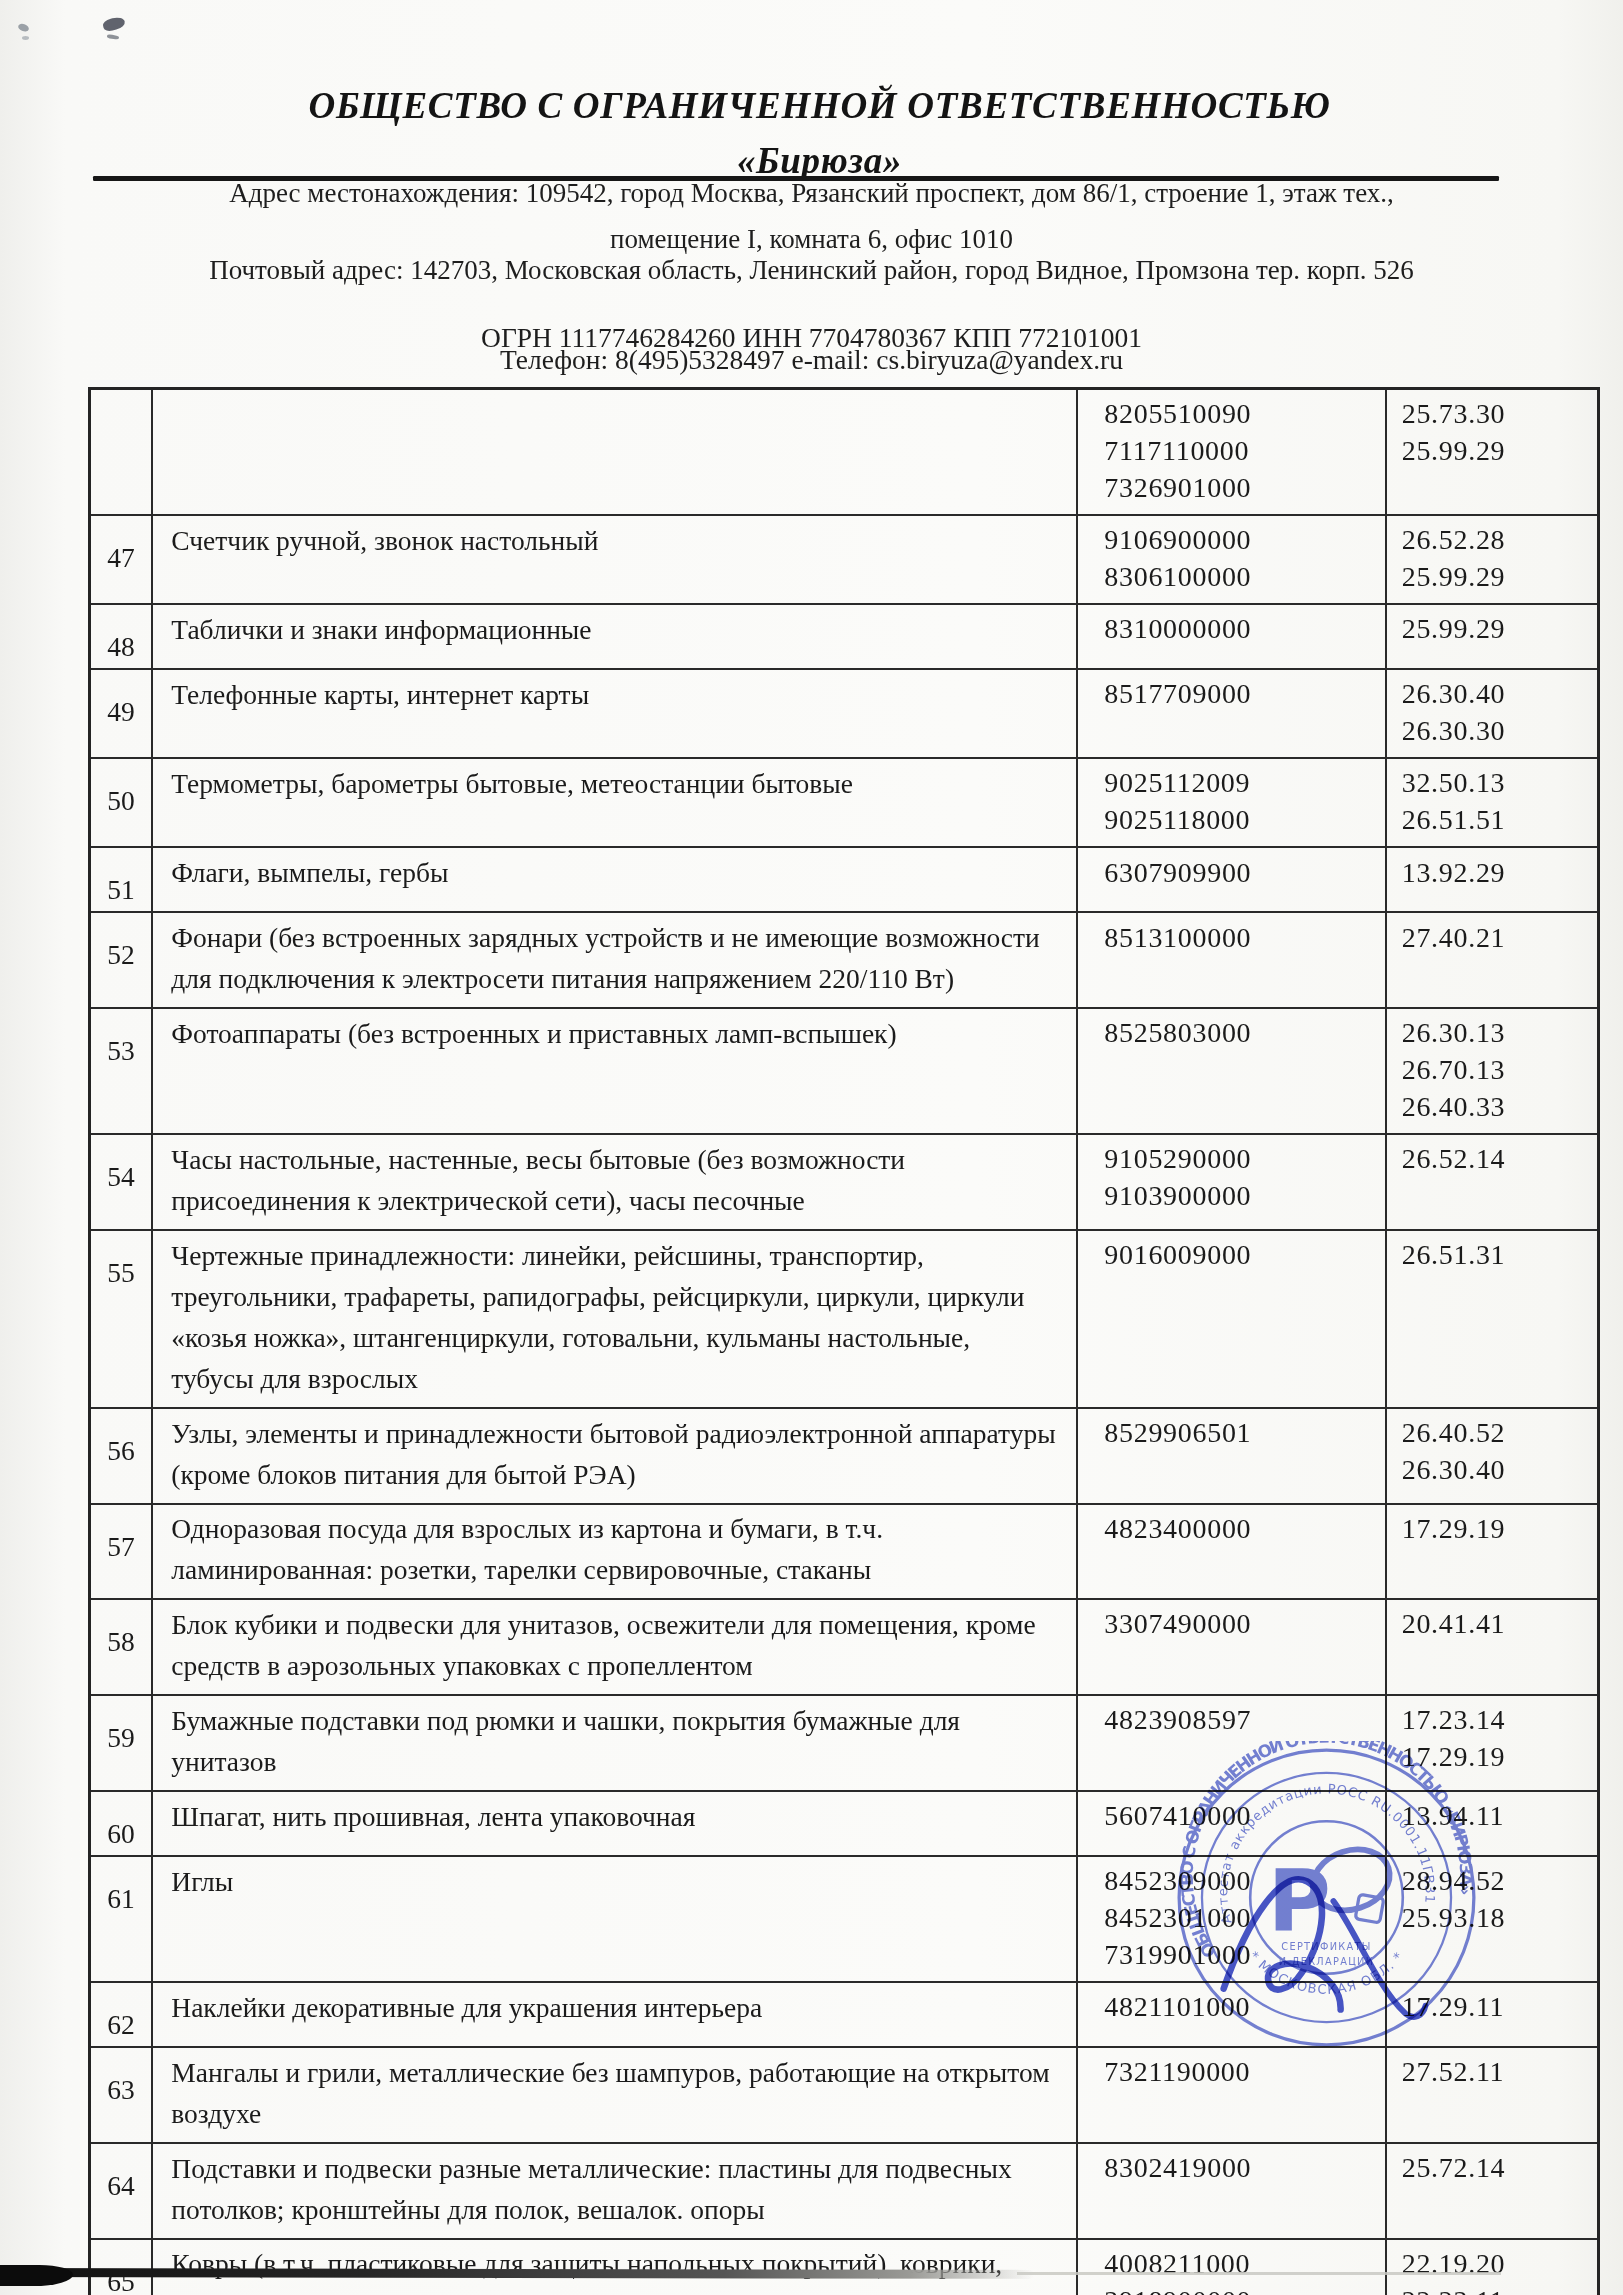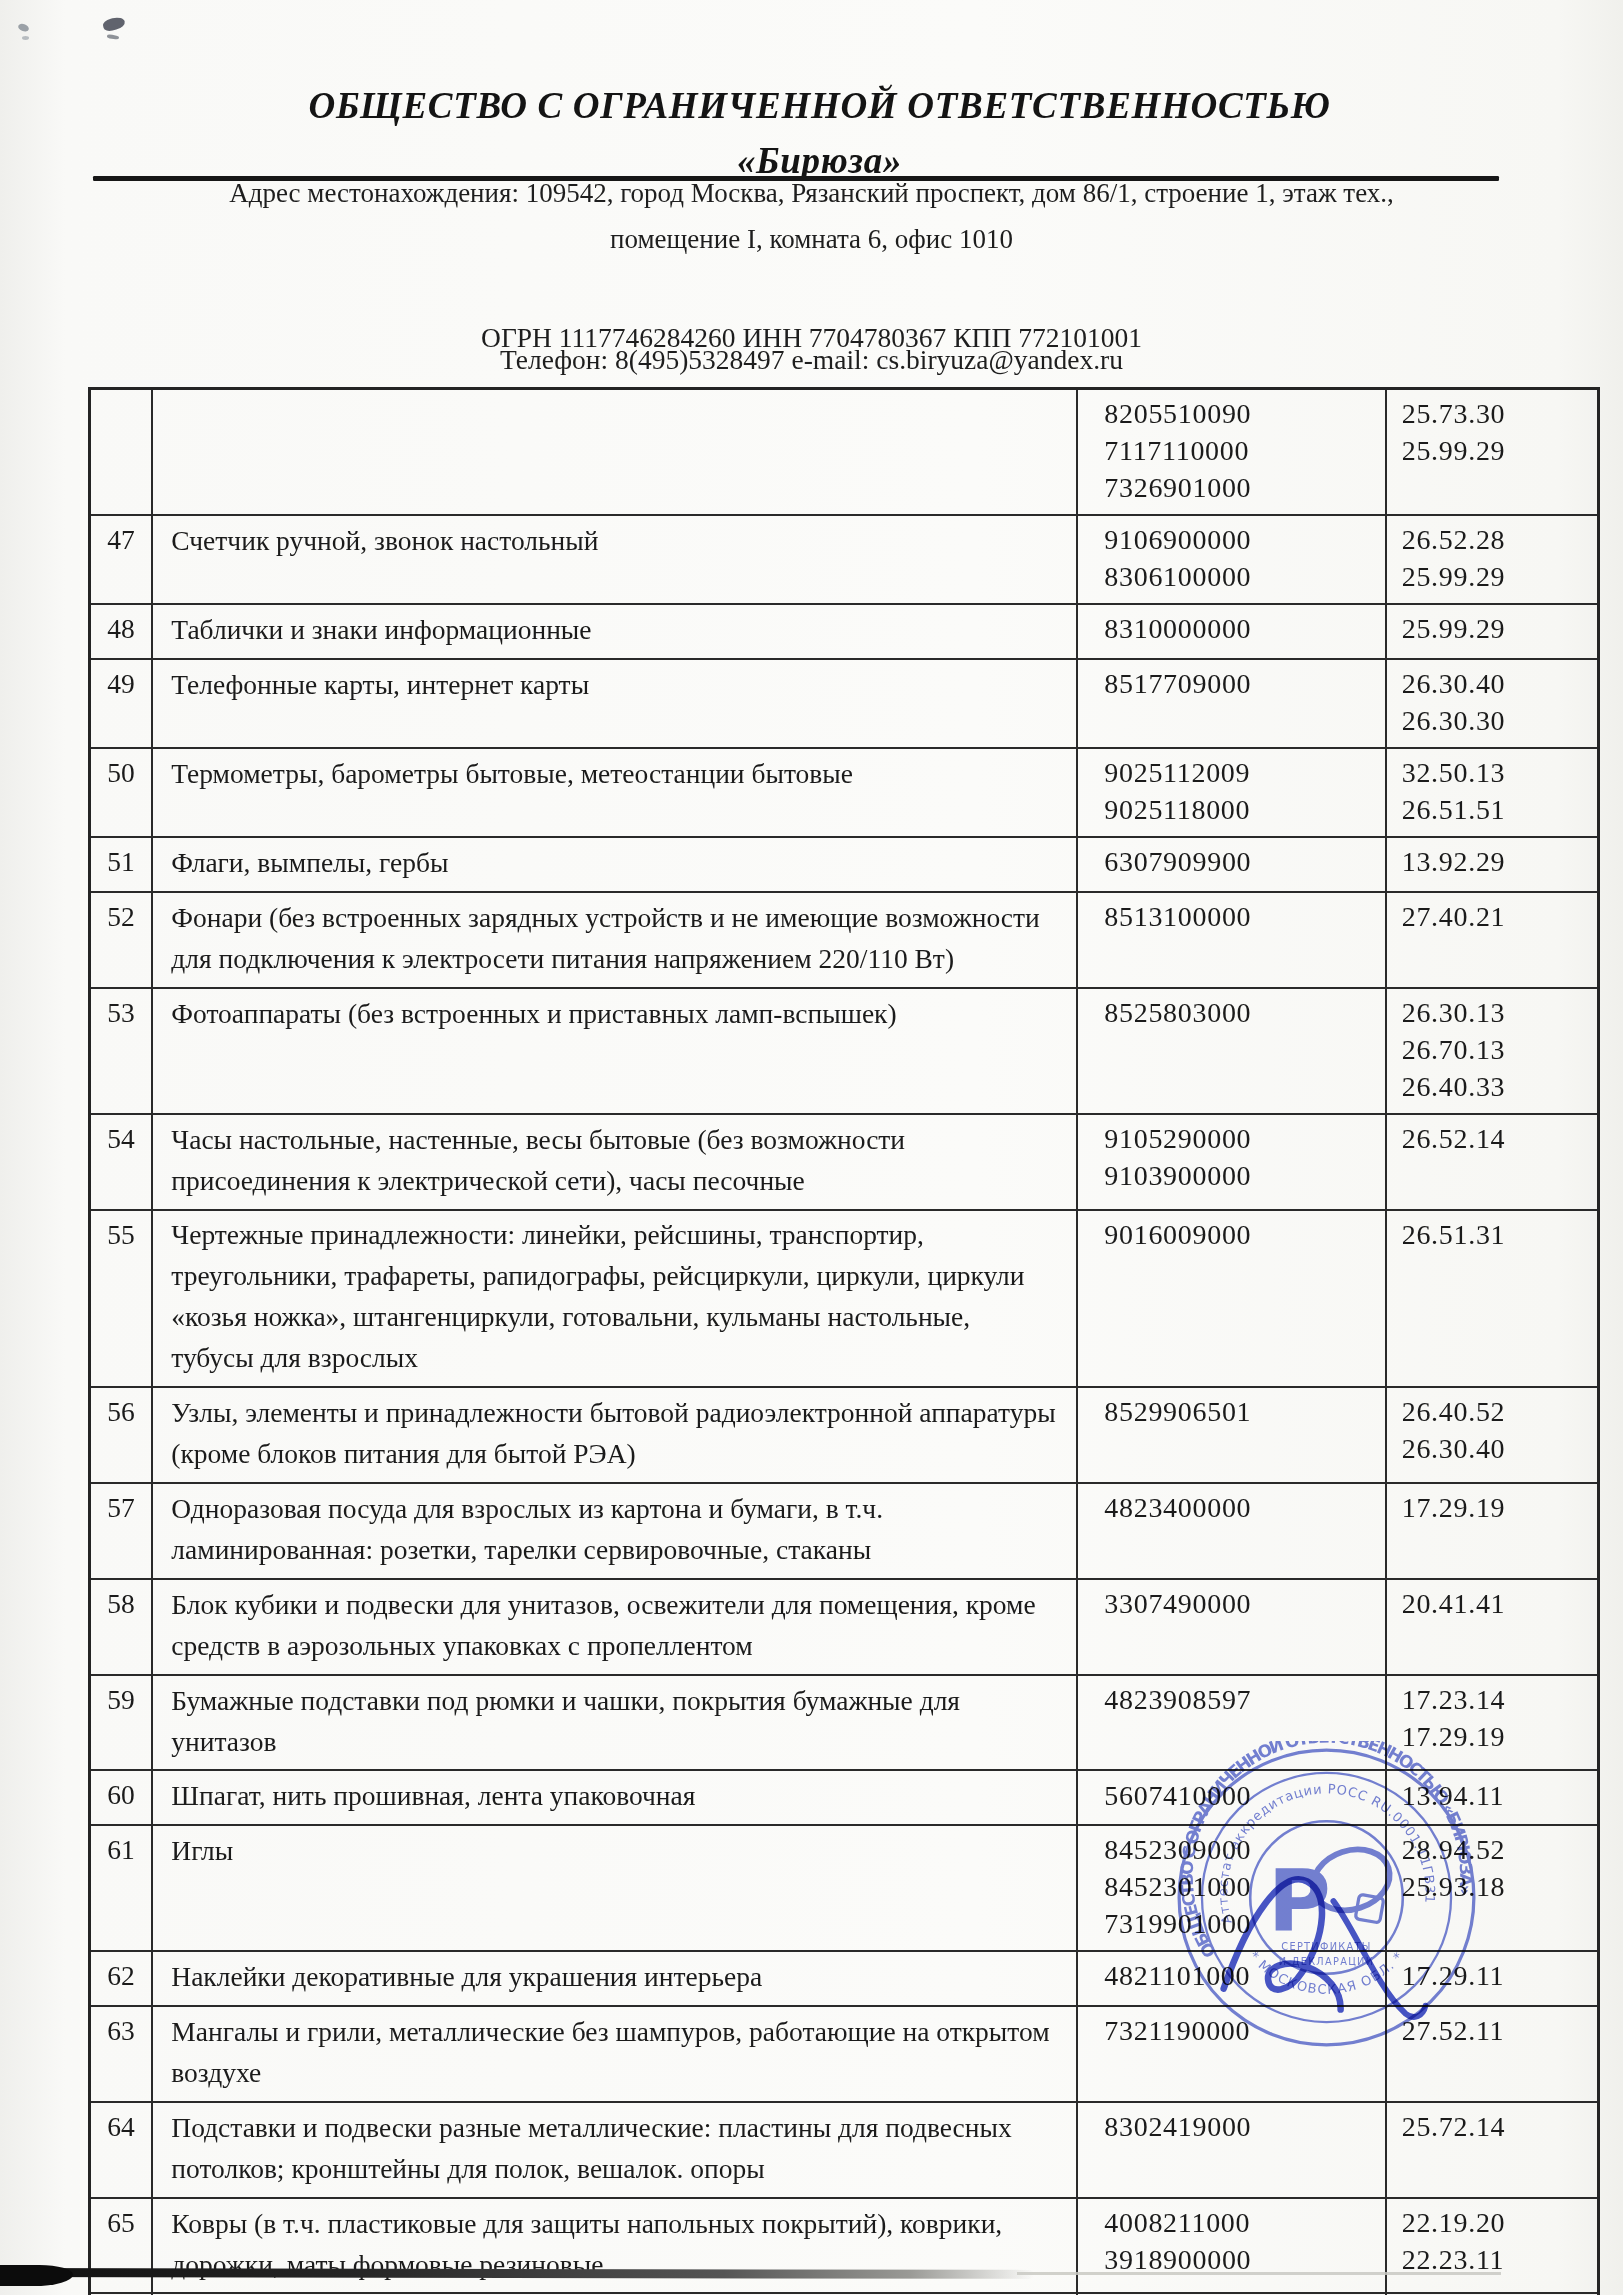--- a/index.html
+++ b/index.html
@@ -38,21 +38,21 @@
     border:3.3px solid #242424;
   }
   table.goods tr{border-top:2.6px solid #2a2a2a;}
   table.goods td{
     border-left:2px solid #2a2a2a;
     vertical-align:top;
     overflow:hidden;
   }
   td.c-num{
     width:58px;text-align:center;
-    font-size:27.5px;line-height:41px;padding-top:3px;
+    font-size:27.5px;line-height:41px;padding-top:21px;
   }
   td.c-desc{
     width:888px;
     font-size:27.5px;line-height:41px;
     padding:3.9px 17px 7.9px 18.3px;
   }
   td.c-code{
     width:281px;
     font-size:28px;line-height:37px;letter-spacing:0.7px;
     padding:5.2px 0 7.9px 26px;
@@ -99,20 +99,21 @@
   <div class="abs mark m2"></div>
   <div class="abs m3 abs"></div>
   <div class="abs m4 abs"></div>
 
   <div class="abs title">ОБЩЕСТВО С ОГРАНИЧЕННОЙ ОТВЕТСТВЕННОСТЬЮ</div>
   <div class="abs title orgname">«Бирюза»</div>
   <div class="abs rule"></div>
 
   <div class="abs hline addr1">Адрес местонахождения: 109542, город Москва, Рязанский проспект, дом 86/1, строение 1, этаж тех.,</div>
   <div class="abs hline addr2">помещение I, комната 6, офис 1010</div>
+  <div class="abs hline addr3">Почтовый адрес: 142703, Московская область, Ленинский район, город Видное, Промзона тер. корп. 526</div>
   <div class="abs hline ogrn">ОГРН 1117746284260 ИНН 7704780367 КПП 772101001</div>
   <div class="abs hline phone">Телефон: 8(495)5328497 e-mail: cs.biryuza@yandex.ru</div>
 
   <div class="abs tablewrap">
     <table class="goods">
       <tbody id="rows-body">
           <tr>
       <td class="c-num"></td>
       <td class="c-desc"></td>
       <td class="c-code">8205510090

